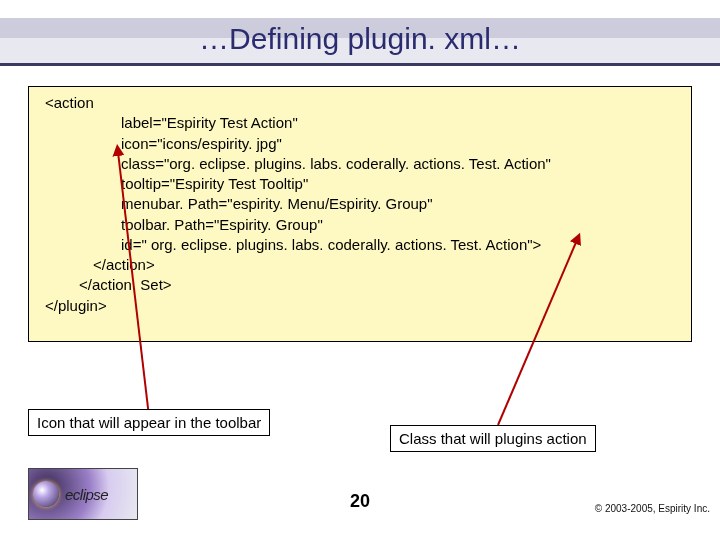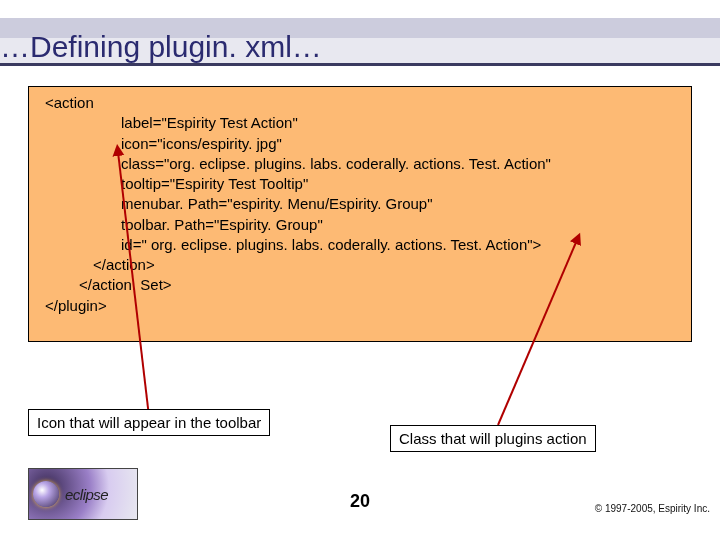--- a/index.html
+++ b/index.html
@@ -19,32 +19,32 @@
     height: 48px;
     background: linear-gradient(to bottom,
       #ccccdd 0%, #ccccdd 45%,
       #e8e8f0 45%, #e8e8f0 100%);
     border-bottom: 3px solid #3a3a60;
   }
   .title {
     position: absolute;
     top: 22px;
     width: 720px;
+    text-align: center;
     font-size: 30px;
     color: #2b2b70;
     font-family: Arial, sans-serif;
-    margin-top: 8px;
   }
   .code-box {
     position: absolute;
     left: 28px;
     top: 86px;
     width: 664px;
     height: 256px;
-    background: #fdba74;
+    background: #fef9c3;
     border: 1.5px solid #000;
     padding: 6px 8px 8px 8px;
     font-family: Arial, sans-serif;
     font-size: 15px;
     line-height: 1.35;
     color: #000;
   }
   .code-box .indent1 { padding-left: 84px; display: block; }
   .code-box .indent-close1 { padding-left: 56px; display: block; }
   .code-box .indent-close2 { padding-left: 42px; display: block; }
@@ -144,13 +144,13 @@
 </svg>
 
 <div class="callout callout-left">Icon that will appear in the toolbar</div>
 <div class="callout callout-right">Class that will plugins action</div>
 
 <div class="logo">
   <div class="orb"></div>
   <span>eclipse</span>
 </div>
 <div class="page-num">20</div>
-<div class="copyright">© 1997-2005, Espirity Inc.</div>
+<div class="copyright">© 2003-2005, Espirity Inc.</div>
 
 </body></html>

